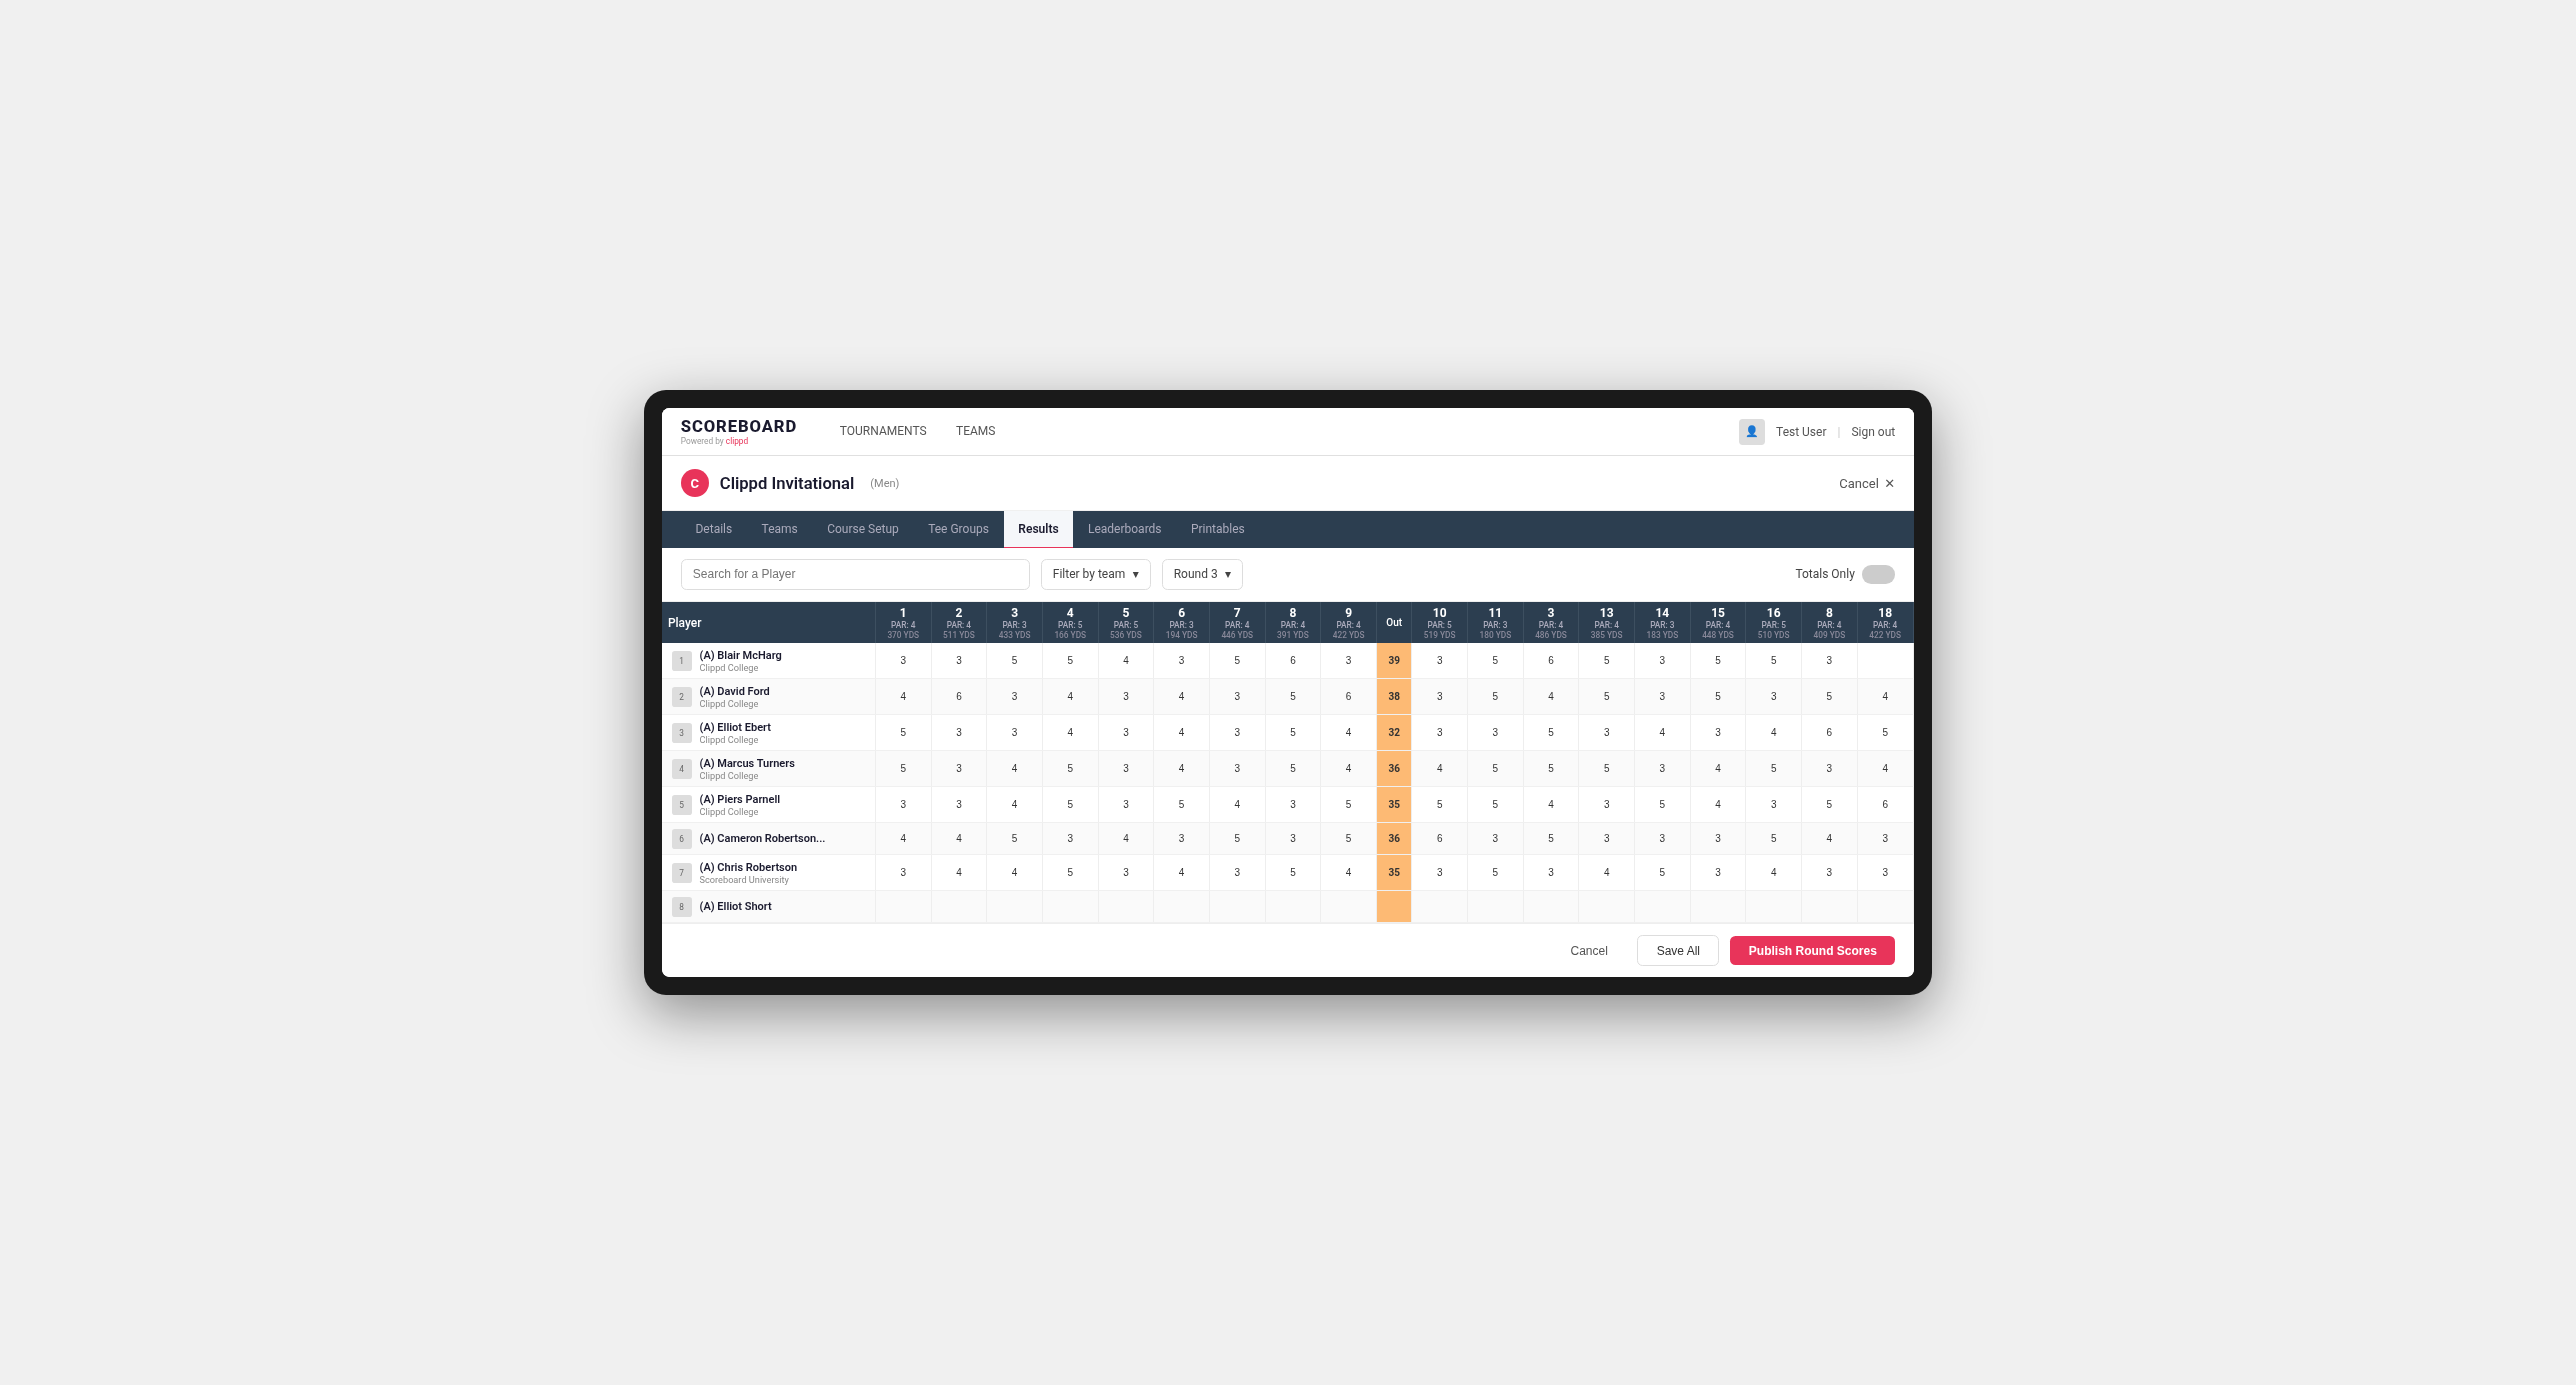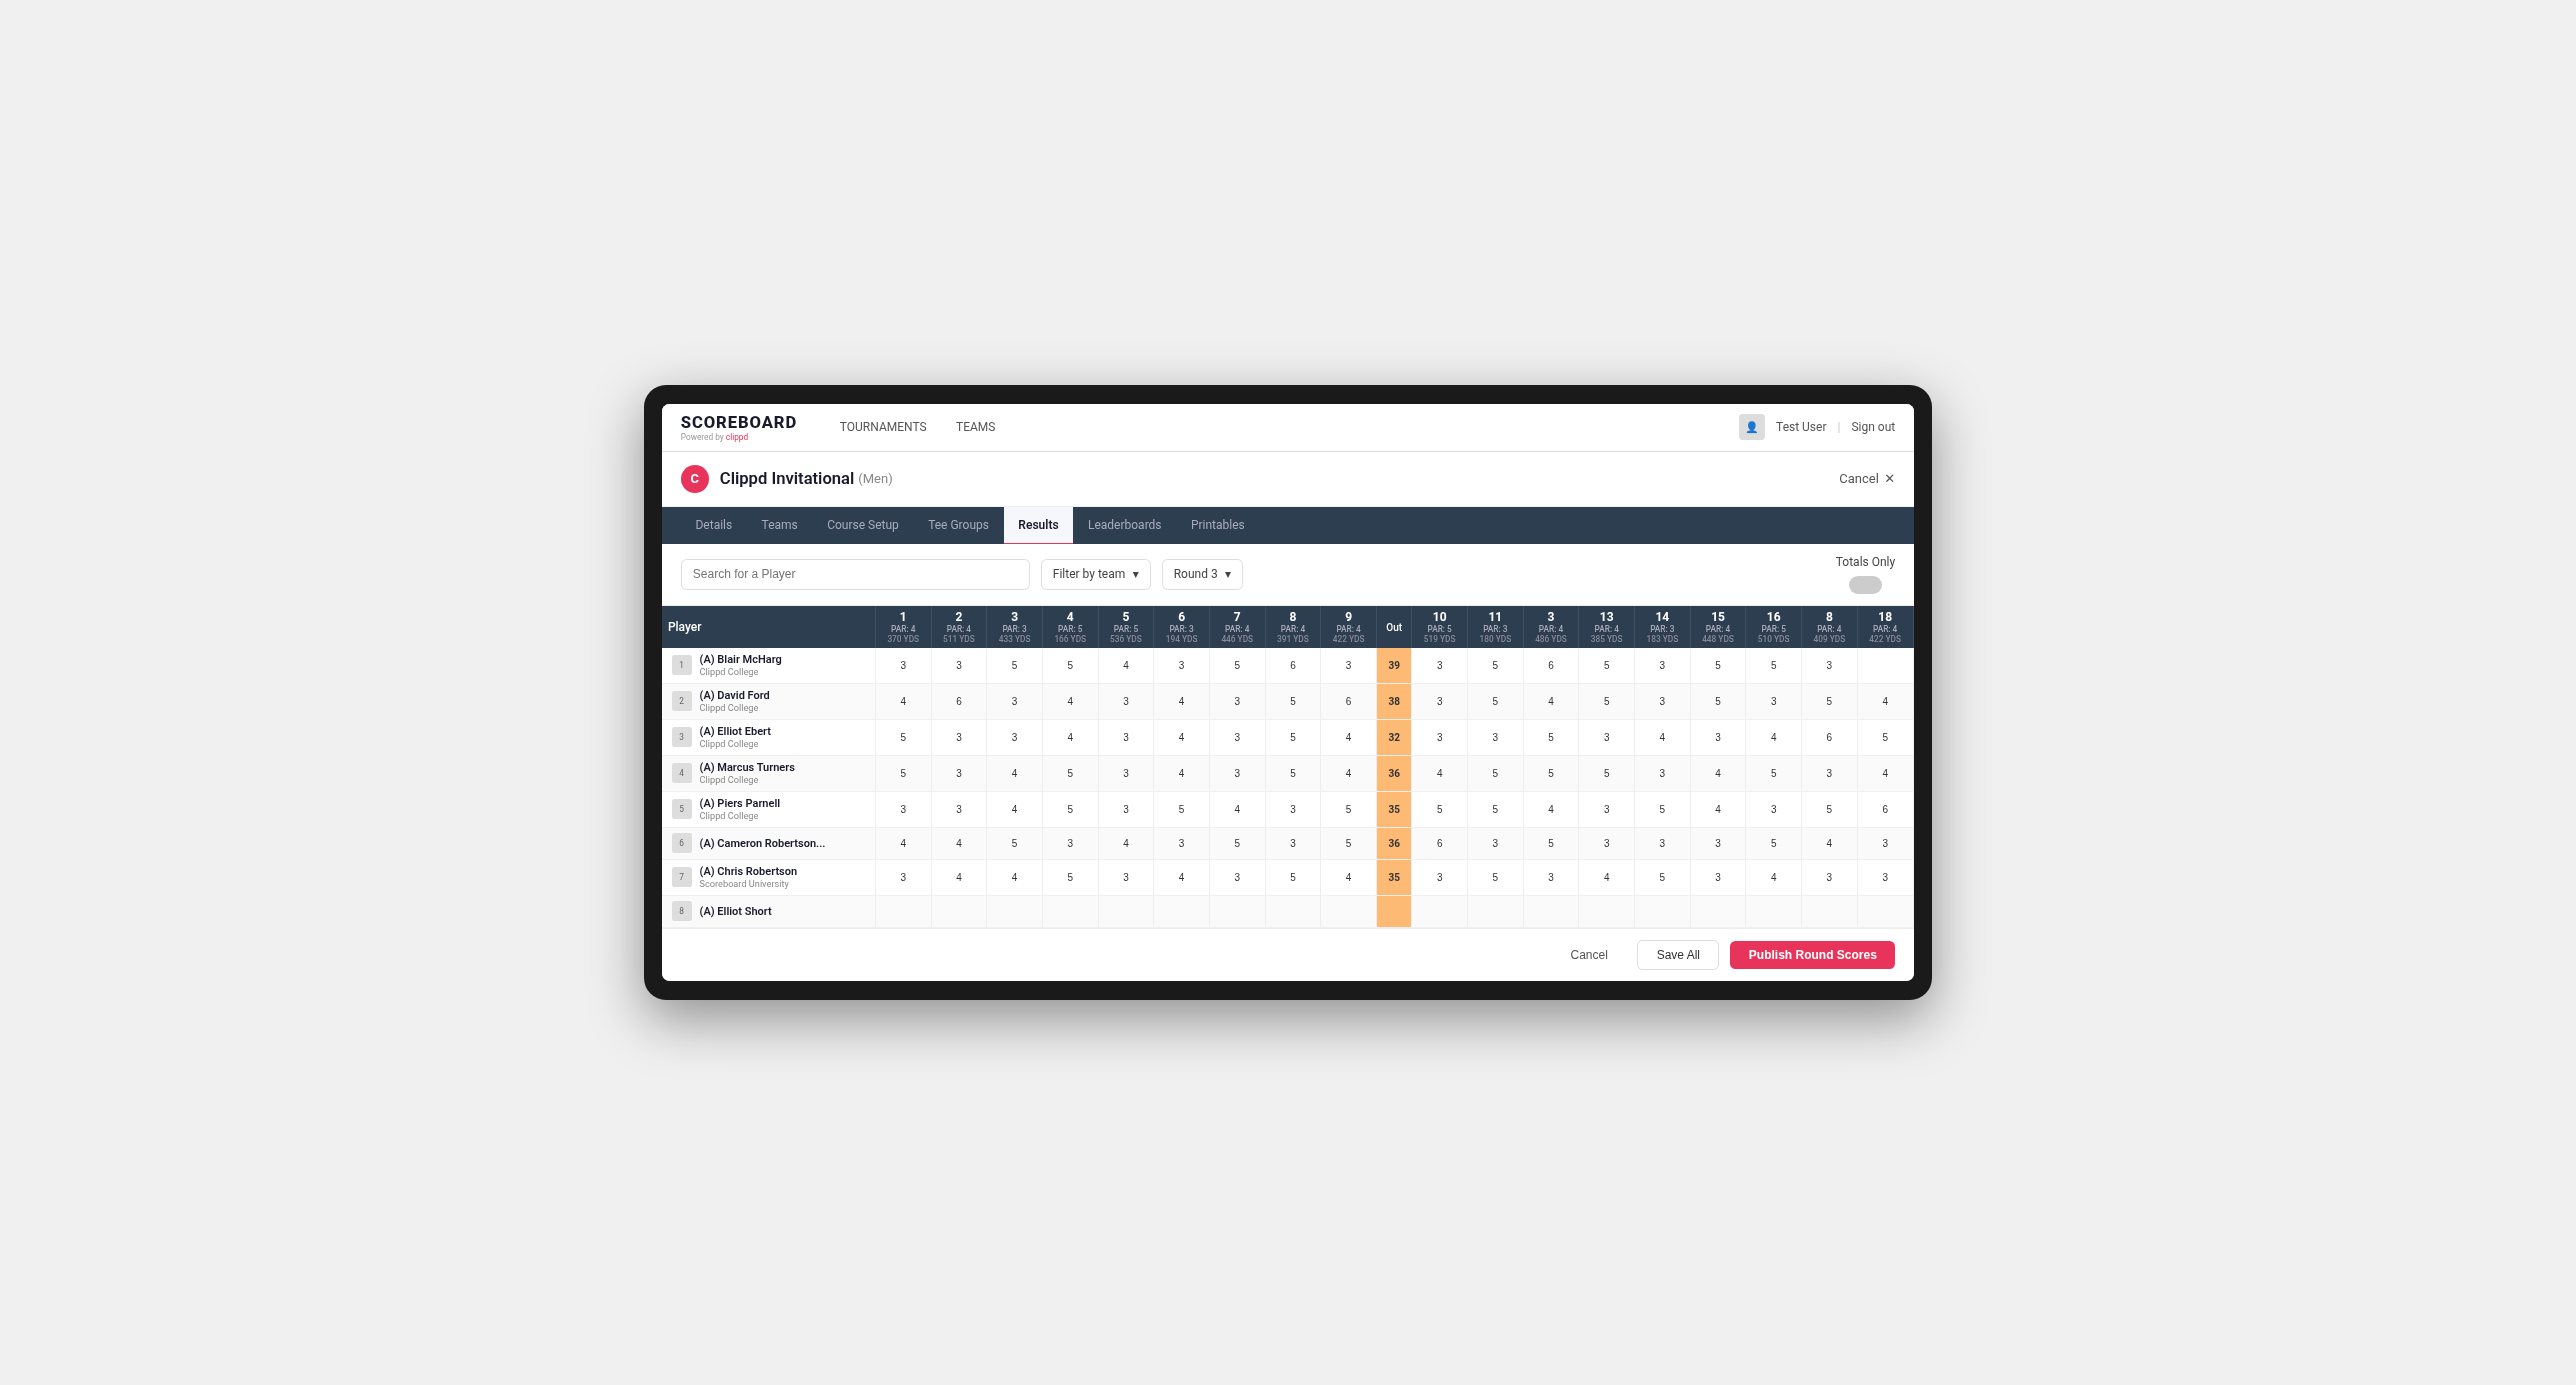--- a/index.html
+++ b/index.html
@@ -132,23 +132,23 @@
       margin-right: 11px;
     }
 
     .tournament-title {
       font-size: 16.6px;
       font-weight: 600;
       color: #1a1a2e;
     }
 
     .tournament-category {
-      font-size: 13px;
+      font-size: 11px;
       color: #888;
-      margin-left: 4px;
+      margin-left: 16px;
       text-align: center;
     }
 
     .cancel-btn-header {
       margin-left: auto;
       display: flex;
       align-items: center;
       gap: 5.5px;
       color: #555;
       font-size: 13px;
@@ -223,21 +223,20 @@
       gap: 7.4px;
     }
 
     .totals-toggle {
       display: flex;
       align-items: center;
       gap: 7.4px;
       font-size: 12px;
       color: #444;
       margin-left: auto;
-      flex-direction: column;
     }
 
     .toggle-switch {
       width: 33px;
       height: 18.4px;
       background: #ccc;
       border-radius: 9.2px;
       position: relative;
       cursor: pointer;
     }

